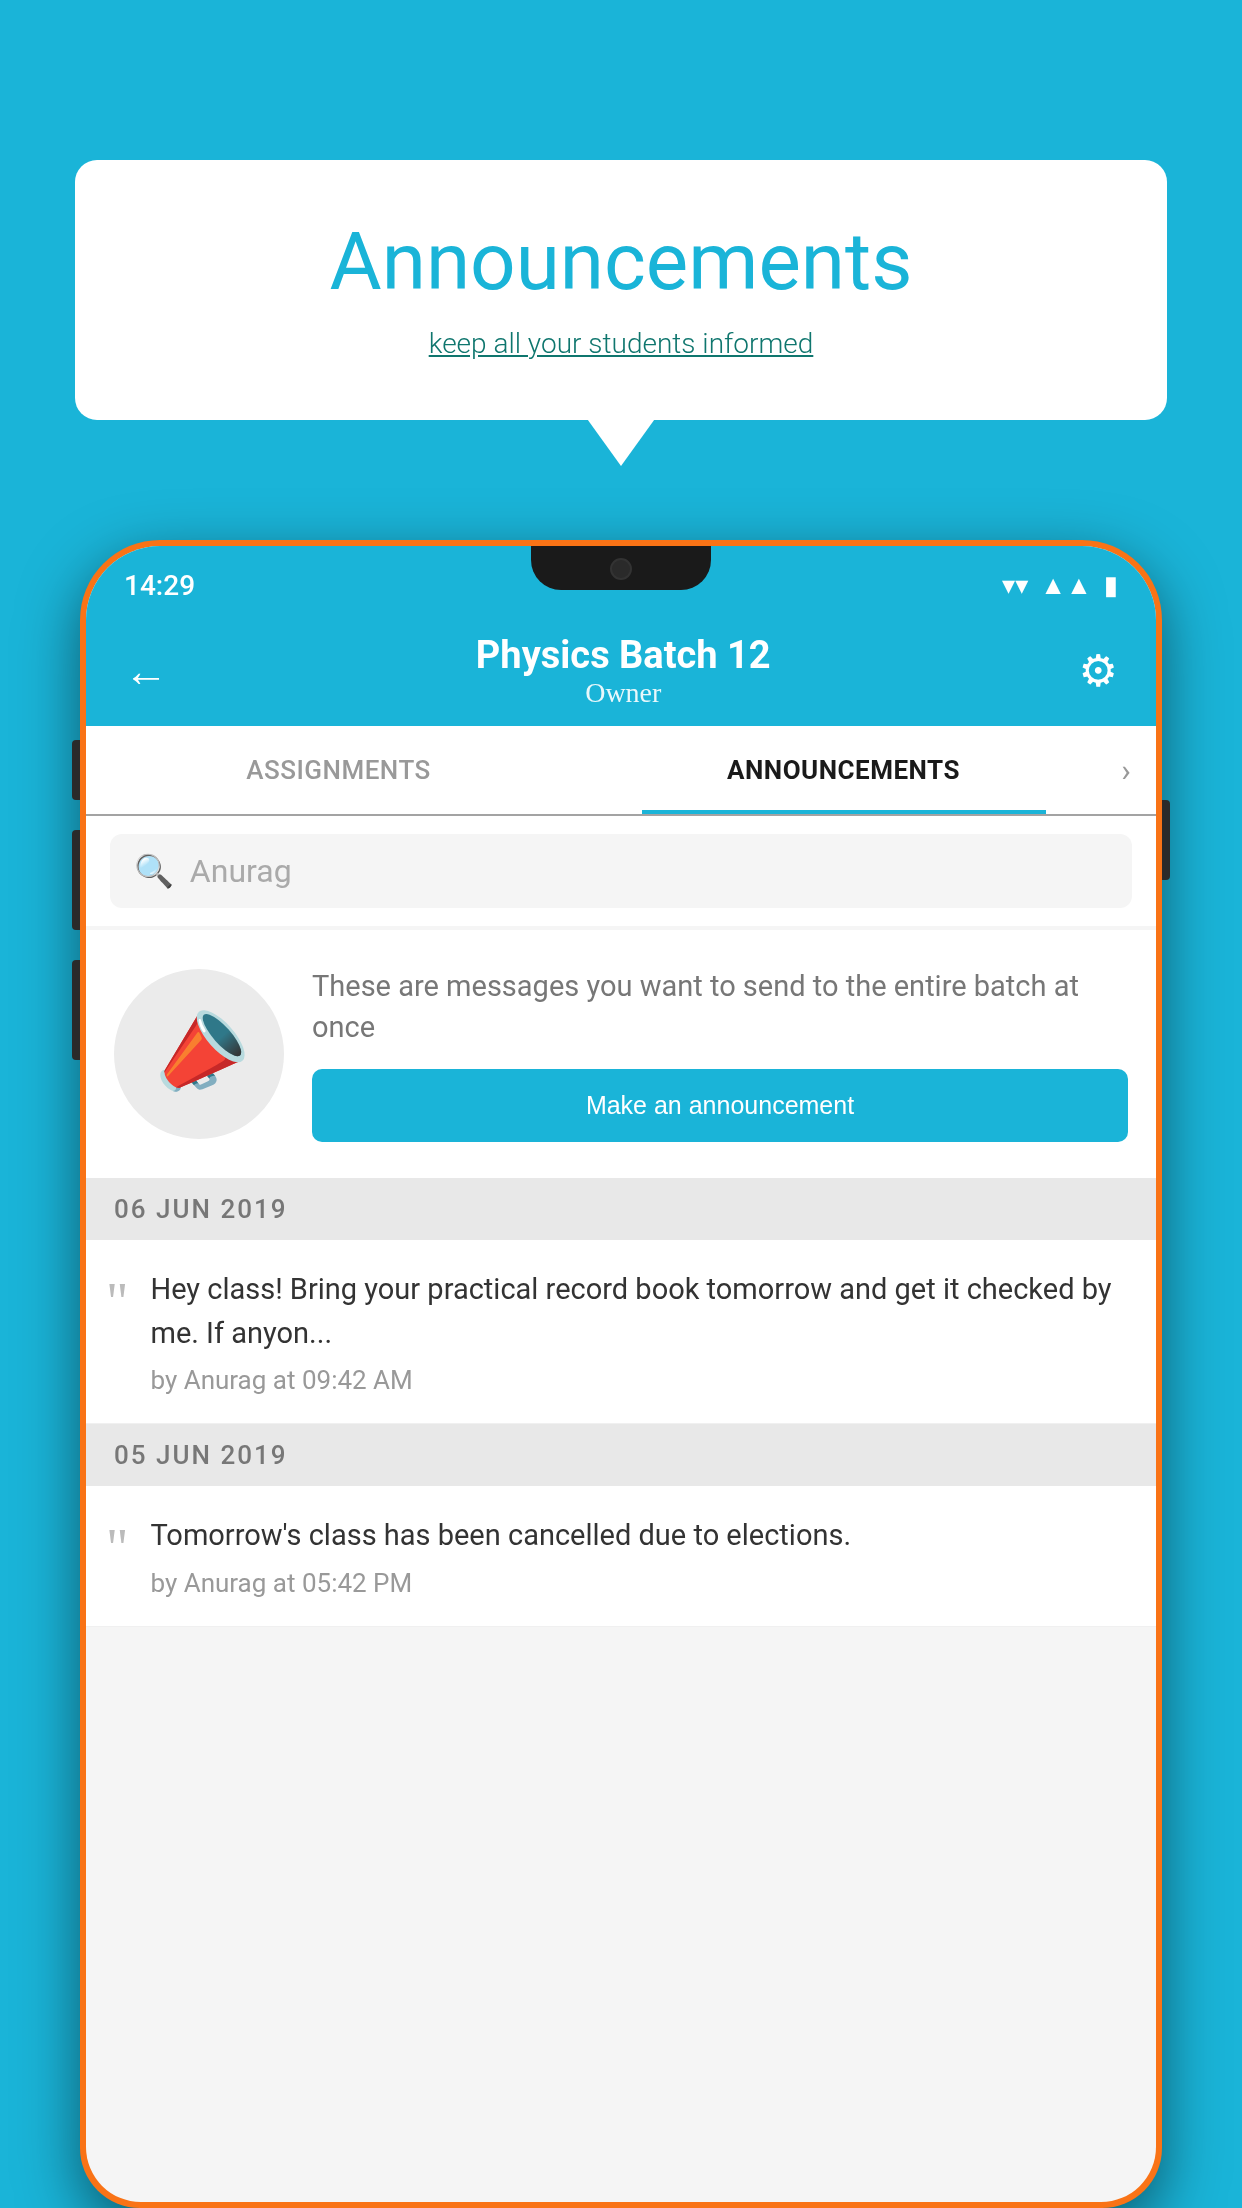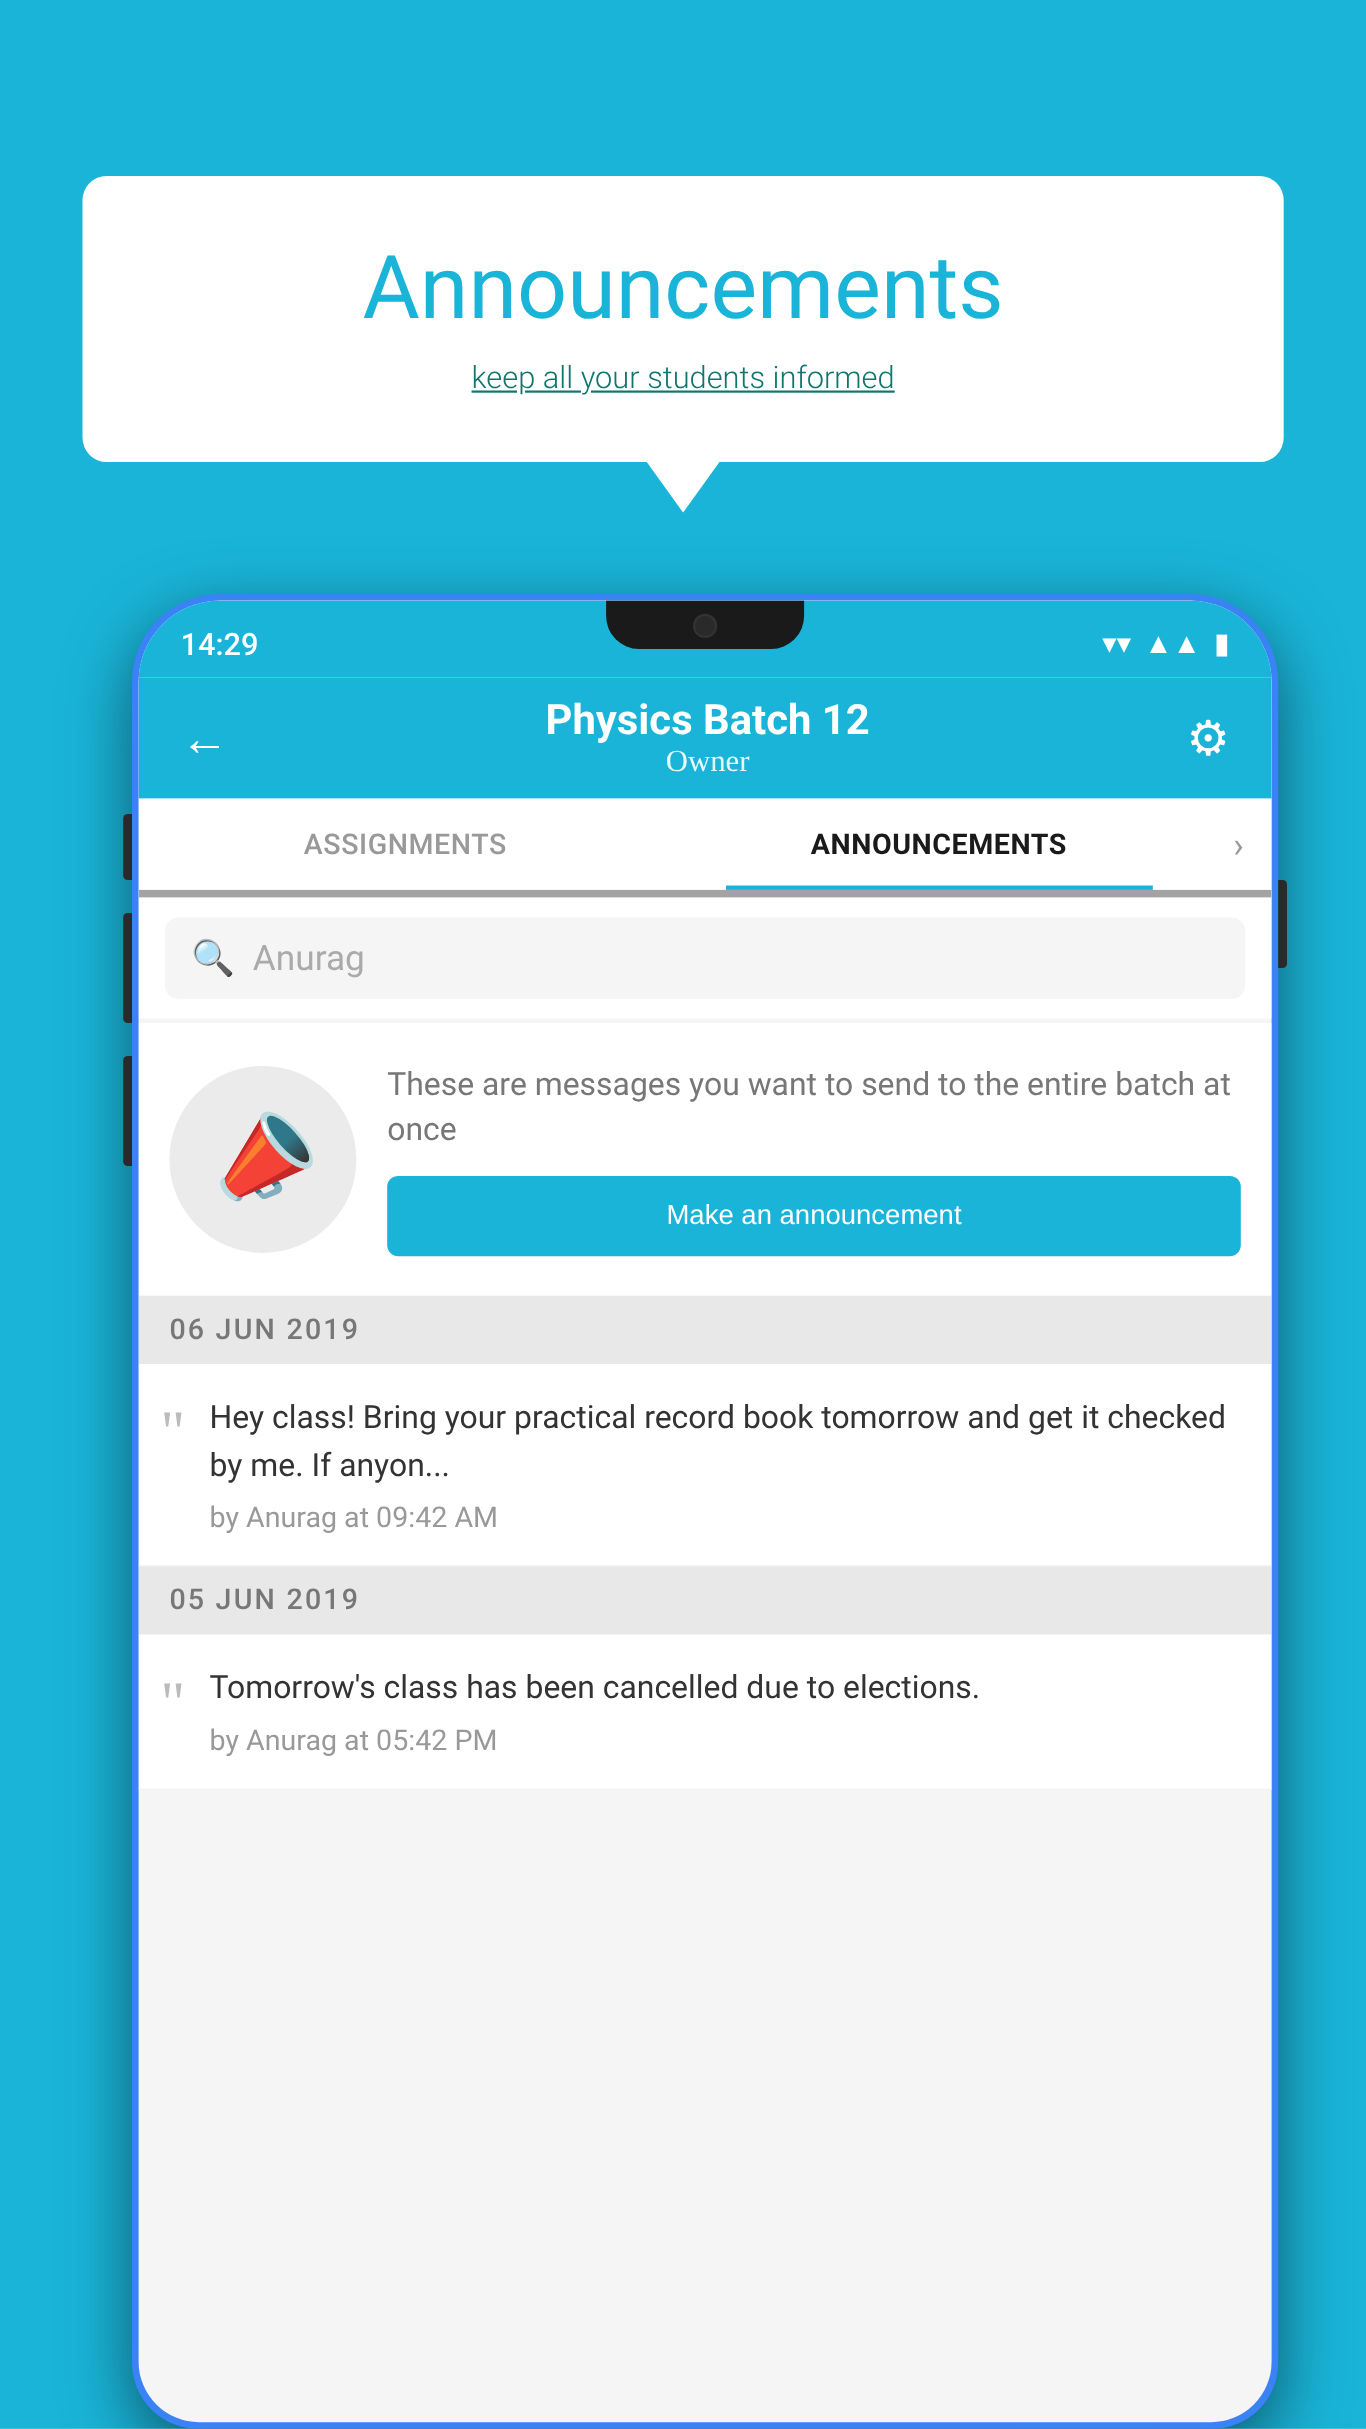--- a/index.html
+++ b/index.html
@@ -49,25 +49,24 @@
       text-decoration: underline;
     }
 
     
     .phone {
       position: absolute;
       top: 540px;
       left: 80px;
       right: 80px;
       bottom: 0;
-      background: #3b82f6;
+      background: #f97316;
       border-radius: 80px 80px 60px 60px;
       padding: 6px;
       box-shadow: 0 20px 60px rgba(0,0,0,0.5);
-      margin-left: 40px;
     }
     .phone-inner {
       width: 100%;
       height: 100%;
       background: #f5f5f5;
       border-radius: 74px 74px 55px 55px;
       overflow: hidden;
       position: relative;
     }
 
@@ -151,21 +150,21 @@
     .gear-btn {
       color: white;
       font-size: 44px;
       cursor: pointer;
     }
 
     
     .tabs {
       background: white;
       display: flex;
-      border-bottom: 7px solid #a3a3a3;
+      border-bottom: 2px solid #a3a3a3;
       height: 90px;
       align-items: center;
     }
     .tab {
       flex: 1;
       text-align: center;
       font-size: 26px;
       font-weight: 500;
       color: #999;
       height: 100%;

